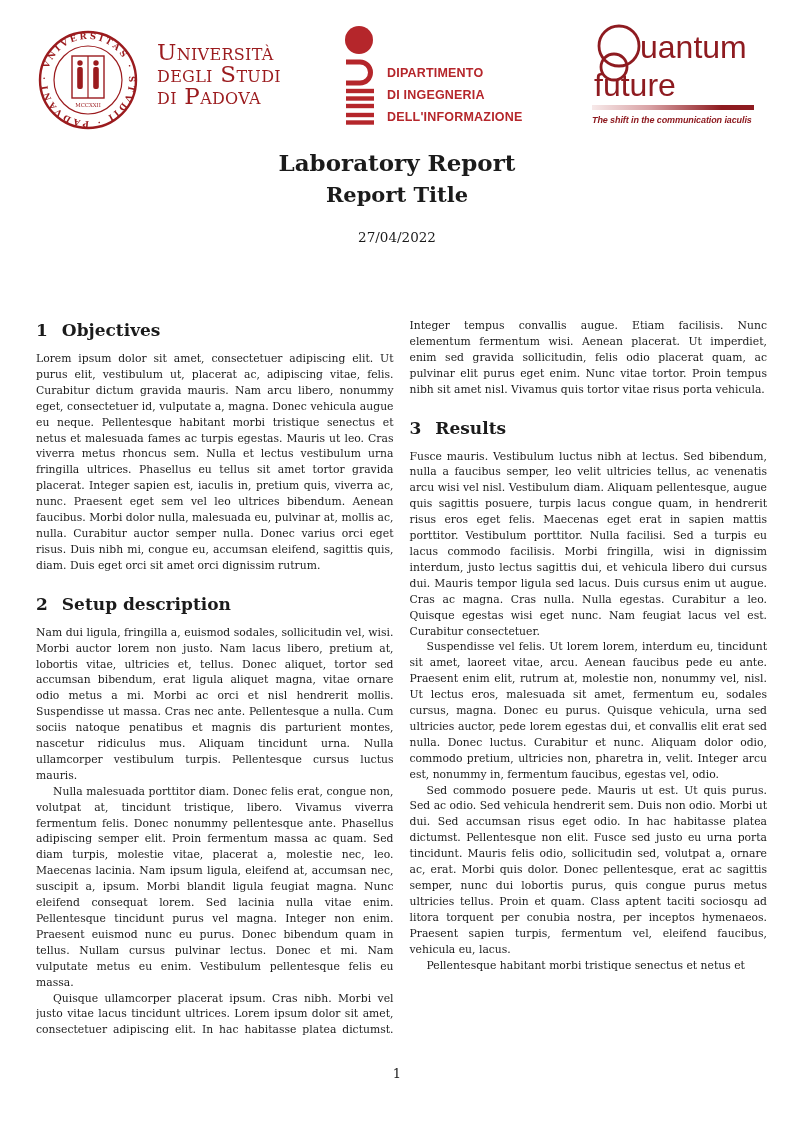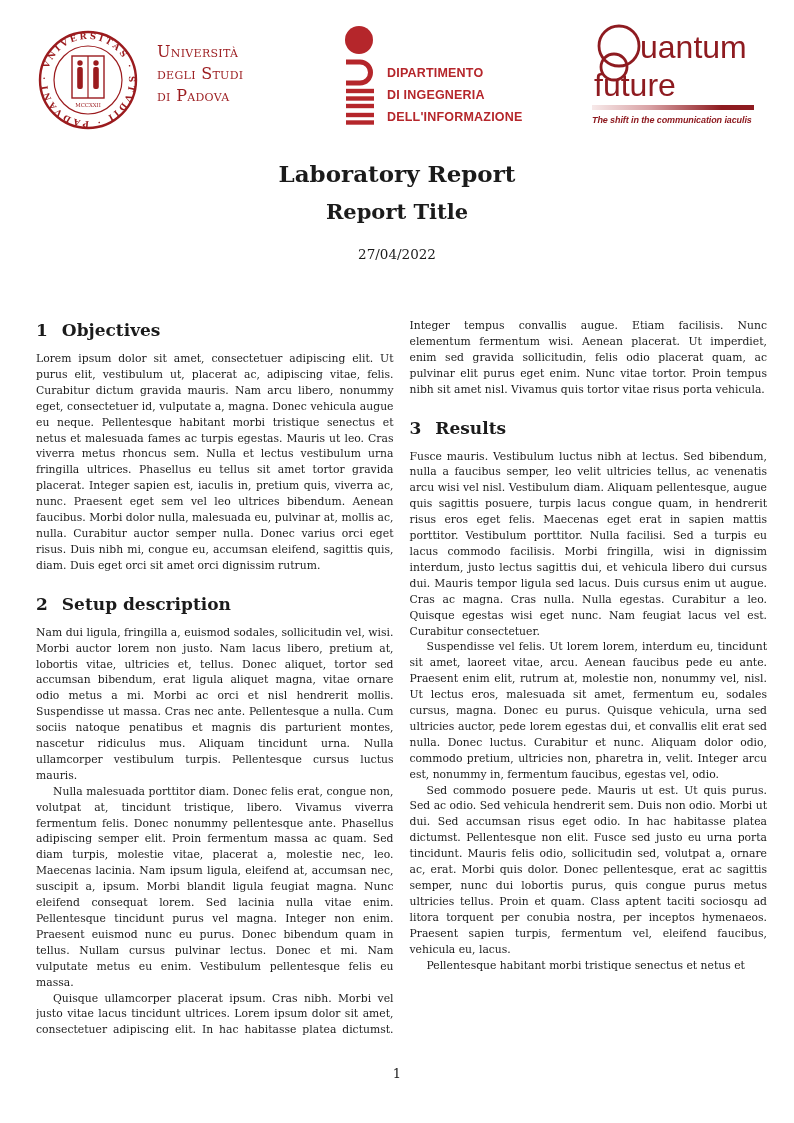--- a/index.html
+++ b/index.html
@@ -5,21 +5,21 @@
   html,body{margin:0;padding:0;background:#e8e8e8;}
   .page{
     position:relative;width:794px;height:1123px;background:#ffffff;
     margin:0 auto;overflow:hidden;
     font-family:"DejaVu Serif",serif;color:#1b1b1b;
   }
   
   .hdr-seal{position:absolute;left:38px;top:30px;width:100px;height:100px;}
   .hdr-unipd-text{
     position:absolute;left:157px;top:41px;
-    font-variant:small-caps;font-size:16px;line-height:22px;
+    font-variant:small-caps;font-size:23px;line-height:22px;
     color:#9b1b1e;letter-spacing:.3px;
   }
   .hdr-dei{position:absolute;left:343px;top:26px;display:flex;}
   .hdr-dei-mark{width:34px;height:104px;}
   .hdr-dei-text{
     margin:36px 0 0 10px;
     font-family:"Liberation Sans",sans-serif;font-weight:bold;
     font-size:12.5px;line-height:22px;color:#b5262b;letter-spacing:.2px;
     white-space:nowrap;
   }
@@ -29,21 +29,21 @@
     width:162px;height:4.5px;margin-top:3px;
     background:linear-gradient(to right,#f7e9e9,#d9a3a6 35%,#8e1b20 80%,#8e1b20);
   }
   .hdr-quantum-tagline{
     margin-top:5px;
     font-family:"Liberation Sans",sans-serif;font-style:italic;font-weight:bold;
     font-size:9px;letter-spacing:-.1px;color:#8e1b20;white-space:nowrap;
   }
   
   .titleblock{position:absolute;left:0;top:148px;width:100%;text-align:center;}
-  .doc-title{font-size:23px;font-weight:bold;margin:12px;}
+  .doc-title{font-size:23px;font-weight:bold;margin:1px;}
   .doc-subtitle{font-size:21px;font-weight:bold;margin:6px 0 8px 0;}
   .doc-authors{margin-top:22px;font-size:13.5px;line-height:18px;}
   .doc-date{margin-top:17px;font-size:13.5px;}
   
   .columns{
     position:absolute;left:36px;top:318px;width:731px;height:736px;
     column-count:2;column-gap:16px;column-fill:auto;overflow:hidden;
     font-size:10.8px;line-height:15.9px;text-align:justify;
     -webkit-hyphens:auto;hyphens:auto;
   }

